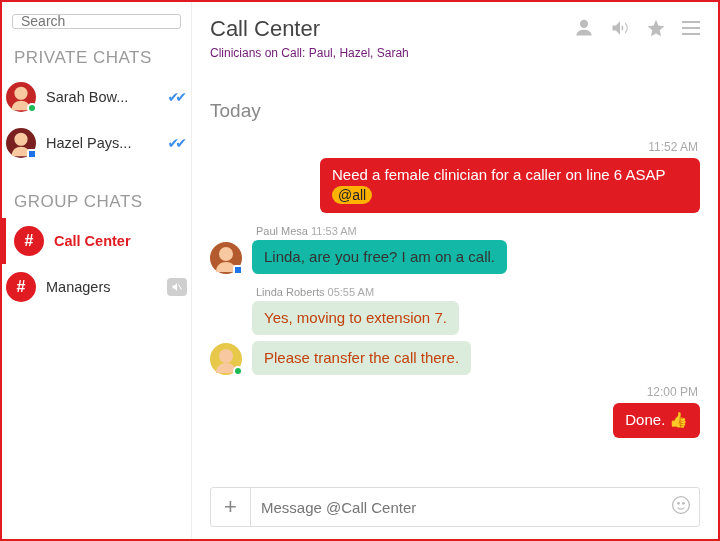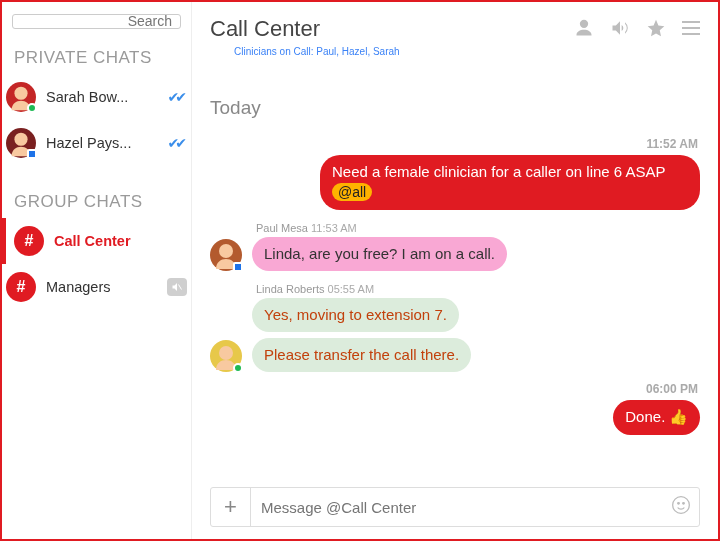--- a/index.html
+++ b/index.html
@@ -26,21 +26,20 @@
 }
 .search-wrap { padding: 0 10px 10px 10px; }
 .search {
   width: 100%;
   height: 15px;
   border: 1px solid #ccc;
   border-radius: 3px;
   padding: 0 8px;
   font-size: 14px;
   color: #555;
-  text-align: right;
 }
 .section-label {
   font-size: 17px;
   color: #9a9a9a;
   letter-spacing: 0.5px;
   padding: 8px 12px 6px 12px;
 }
 .chat-item {
   display: flex;
   align-items: center;
@@ -117,21 +116,21 @@
   min-width: 0;
 }
 .header {
   padding: 14px 18px 10px 18px;
   display: flex;
   align-items: flex-start;
   gap: 10px;
 }
 .header-titles { flex: 1; }
 .h-title { font-size: 22px; color: #444; font-weight:400;}
-.h-sub { font-size: 10px; color: #3b82f6; margin-top: 4px; margin-left: 24px; }
+.h-sub { font-size: 12px; color: #701a75; margin-top: 4px; }
 .h-icons { display: flex; gap: 16px; align-items:center; color:#bdbdbd; padding-top:2px;}
 .h-icons .icon { width: 20px; height:20px; cursor:pointer; fill:#bdbdbd; }
 .h-icons .burger { display:flex; flex-direction:column; gap:4px; width:18px;}
 .h-icons .burger span{ height:2px; background:#bdbdbd; display:block;}
 
 .messages {
   flex: 1;
   overflow: hidden;
   padding: 0 18px;
   display: flex;
@@ -141,33 +140,32 @@
   text-align: left;
   color: #888;
   font-size: 19px;
   padding: 30px 0 14px 0;
 }
 .timestamp-right {
   text-align: right;
   font-size: 12px;
   color: #aaa;
   padding: 4px 2px;
-  font-weight: bold;
 }
 .bubble-row { display:flex; margin-bottom:6px; align-items:flex-start; gap:10px;}
 .bubble-row.right { justify-content:flex-end; }
 .bubble {
   padding: 7px 12px;
-  border-radius: 20px;
+  border-radius: 6px;
   font-size: 15px;
   max-width: 380px;
   line-height:1.35;
 }
 .bubble.red { background:#e01b22; color:#fff; }
-.bubble.pink { background:#f9a8d4; color:#333; }
+.bubble.pink { background:#14b8a6; color:#333; }
 .bubble.green { background:#dcecdc; color:#c2410c; }
 .mention-pill {
   background:#ffb300;
   color:#222;
   border-radius:10px;
   padding:1px 6px;
   font-size:14px;
 }
 .thumb { font-size:15px; margin-left:4px;}
 .msg-meta { font-size:11px; color:#aaa; margin:6px 0 3px 46px;}
@@ -323,21 +321,21 @@
         <div class="bubble-col">
           <div class="bubble green">
             <span>Yes, moving to extension 7.</span>
           </div>
           <div class="bubble green">
             <span>Please transfer the call there.</span>
           </div>
         </div>
       </div>
 
-      <div class="timestamp-right">06:00 PM</div>
+      <div class="timestamp-right">12:00 PM</div>
       <div class="bubble-row right">
         <div class="bubble red">
           <span>Done.</span><span class="thumb">👍</span>
         </div>
       </div>
     </div>
 
     <div class="composer">
       <div class="plus">+</div>
       <input placeholder="Message @Call Center" style="">

